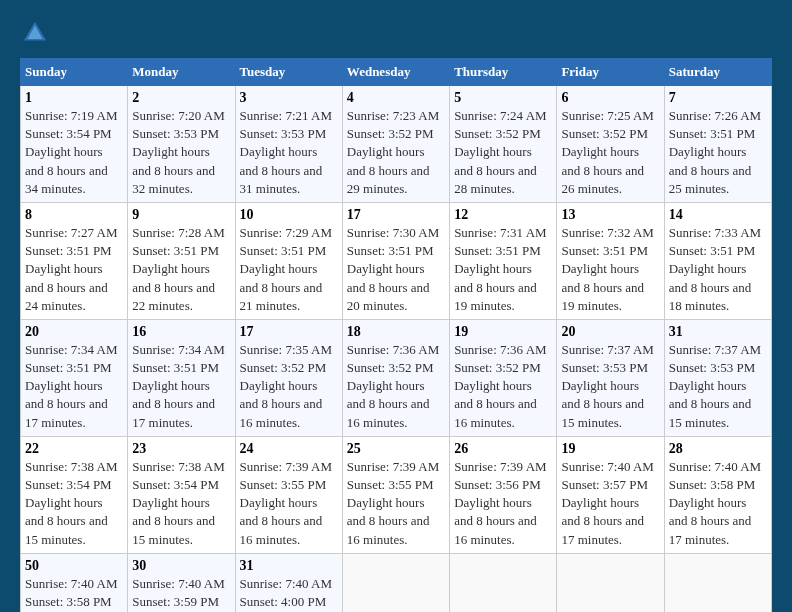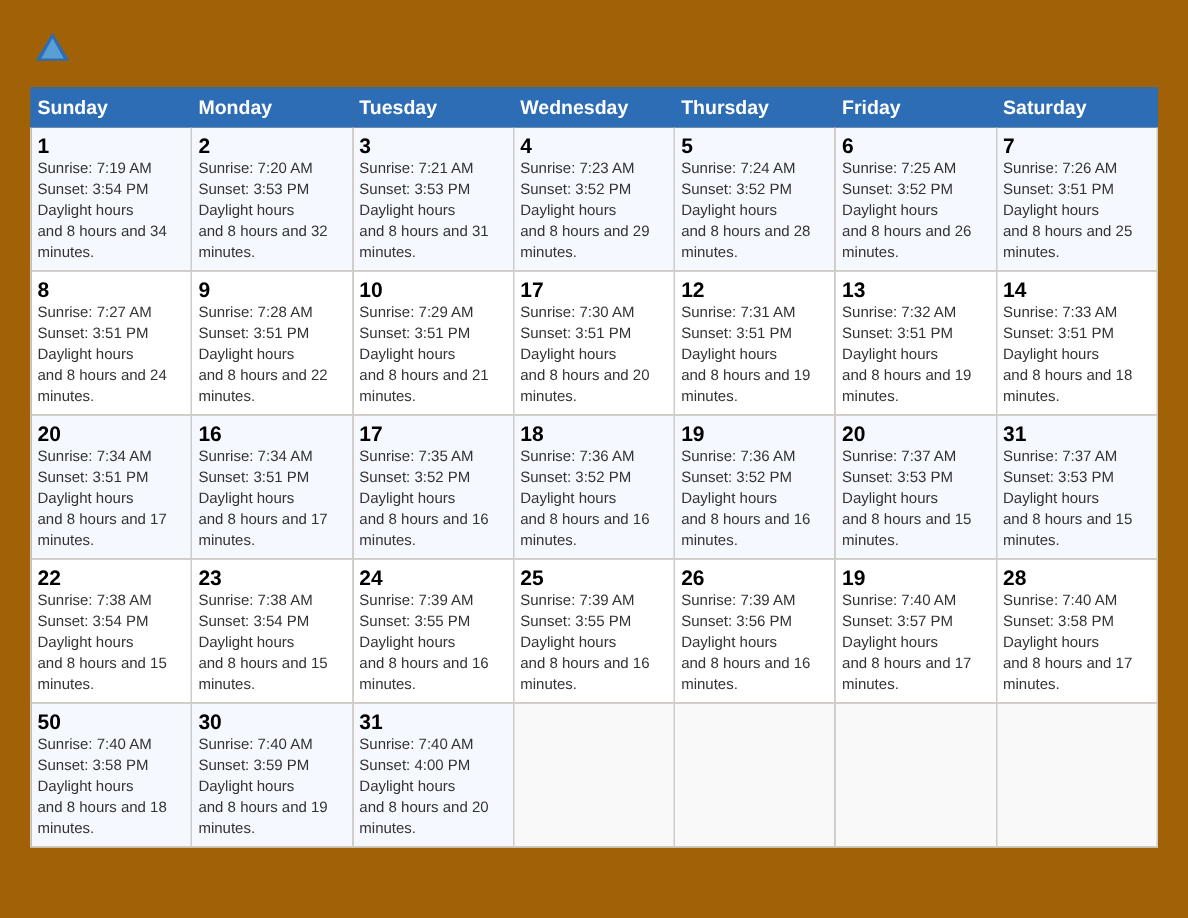--- a/index.html
+++ b/index.html
@@ -7,21 +7,22 @@
       font-family: Arial, sans-serif;
       background: #fff;
       width: 792px;
       height: 612px;
       overflow: hidden;
     }
     .page {
       width: 792px;
       height: 612px;
       padding: 18px 20px 10px 20px;
-      background: #a16207;
+      background: #0c4a6e;
+      font-family: Liberation Serif, serif;
     }
     .header {
       display: flex;
       justify-content: space-between;
       align-items: flex-start;
       margin-bottom: 10px;
     }
     .logo {
       display: flex;
       align-items: center;
@@ -75,21 +76,21 @@
     tbody tr:nth-child(odd) td {
       background: #f5f8ff;
     }
     .day-num {
       font-size: 14px;
       font-weight: bold;
       display: block;
       margin-bottom: 1px;
     }
     .day-detail {
-      font-size: 10px;
+      font-size: 13px;
       color: #333;
       line-height: 1.4;
     }
     .empty-cell {
       background: #f9f9f9 !important;
     }
   </style>
 </head>
 <body>
 

